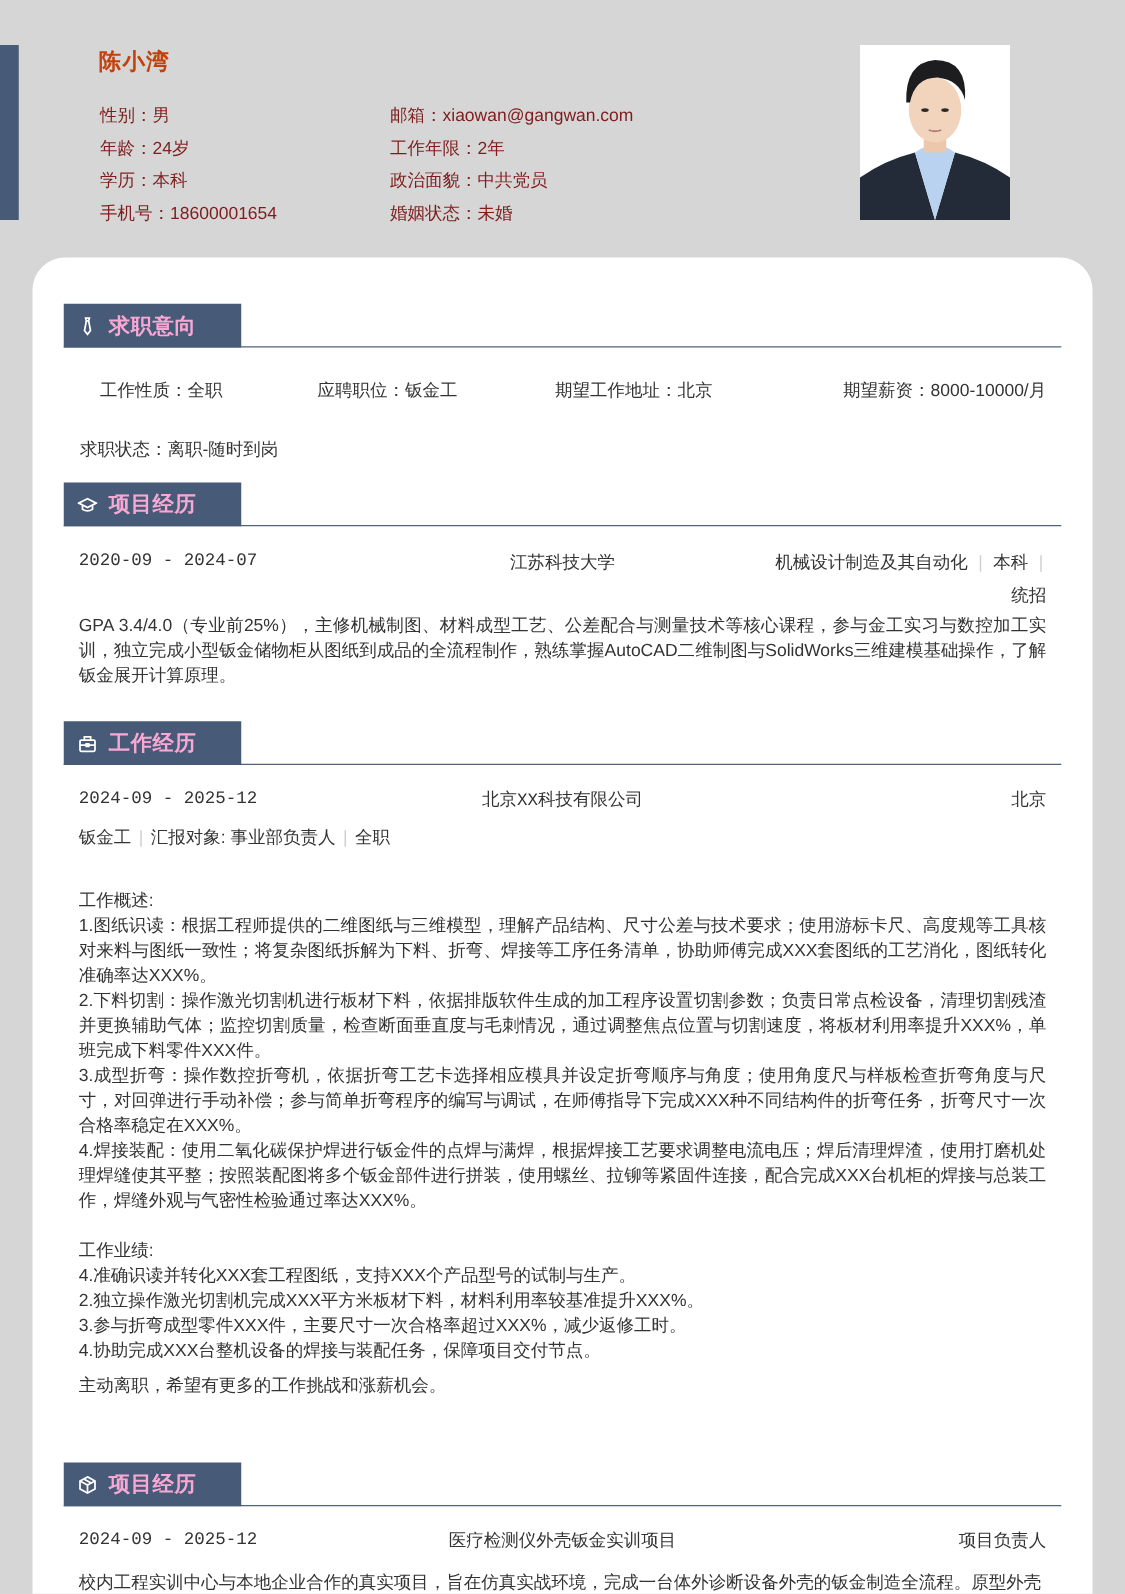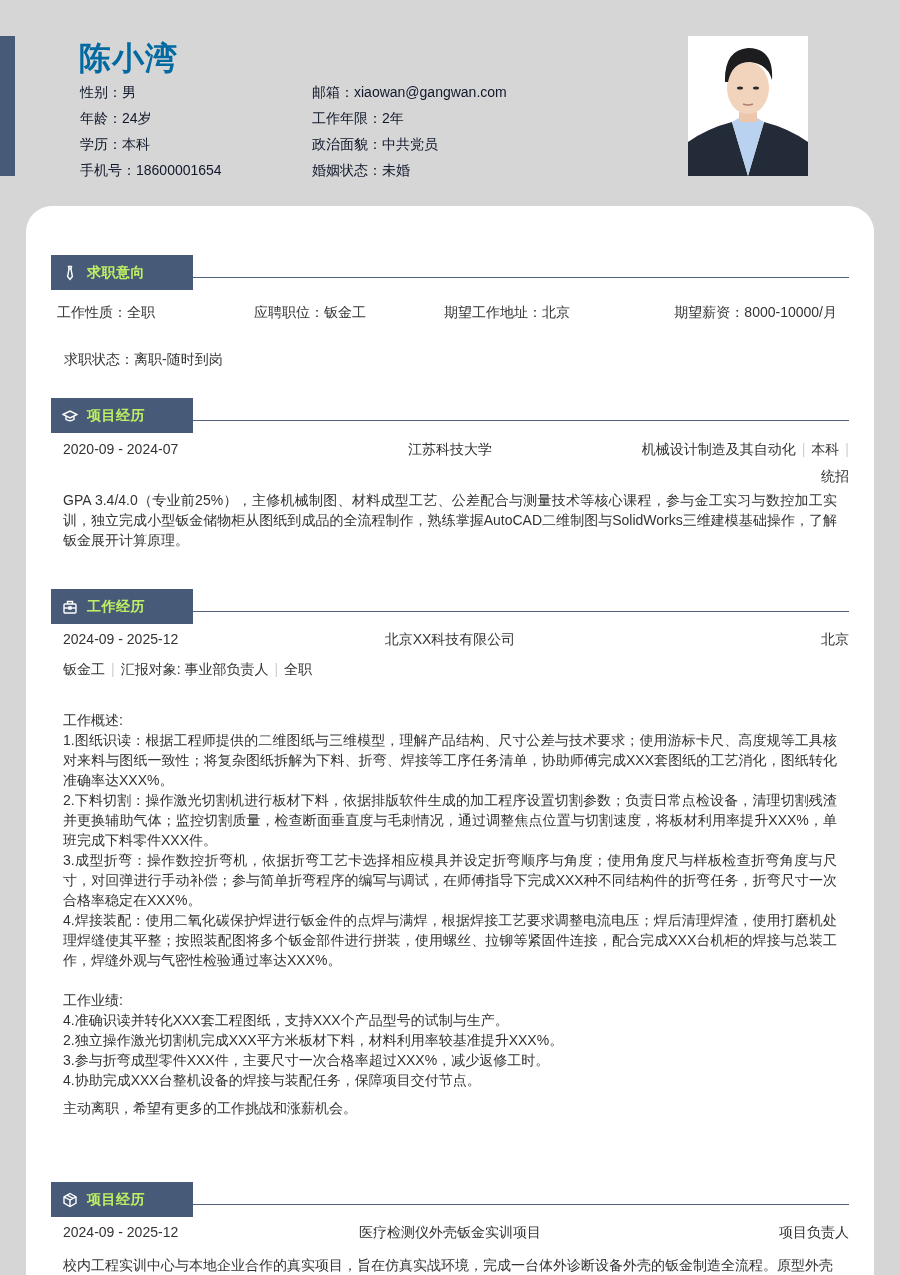--- a/index.html
+++ b/index.html
@@ -14,27 +14,27 @@
     .page { position: relative; width: 900px; height: 1275px; }
 
     
     .accent-bar {
       position: absolute; left: 0; top: 36px;
       width: 15px; height: 140px;
       background: #475a77;
     }
     .name {
       position: absolute; left: 79px; top: 37px;
-      font-size: 32px; font-weight: bold; color: #0369a1;
+      font-size: 18px; font-weight: bold; color: #c2410c;
       letter-spacing: 1px;
       text-align: center;
     }
     .info-col {
       position: absolute; top: 81px;
-      font-size: 14px; color: #0f172a;
+      font-size: 14px; color: #7f1d1d;
     }
     .info-col.left { left: 80px; }
     .info-col.right { left: 312px; }
     .info-row { height: 26px; line-height: 22px; white-space: nowrap; }
     .photo {
       position: absolute; left: 688px; top: 36px;
       width: 120px; height: 140px;
       background: #ffffff;
       overflow: hidden;
     }
@@ -47,34 +47,34 @@
       border-radius: 26px 26px 0 0;
     }
     .section { position: absolute; left: 25px; width: 798px; }
     .sec-head {
       position: relative; height: 35px;
       border-bottom: 1.5px solid #51627d;
     }
     .sec-tab {
       position: absolute; left: 0; top: 0;
       width: 142px; height: 35px;
-      background: #475a77; color: #bef264;
+      background: #475a77; color: #f9a8d4;
       display: flex; align-items: center;
       padding-left: 10px;
-      font-size: 14px; font-weight: bold; letter-spacing: 0.5px; margin-top: 12px;
+      font-size: 17px; font-weight: bold; letter-spacing: 0.5px;
     }
     .sec-tab .ico {
       width: 18px; height: 18px; margin-right: 8px;
       display: inline-flex; align-items: center; justify-content: center;
     }
     .sec-tab svg { width: 16px; height: 16px; stroke: #fff; fill: none; stroke-width: 1.4; }
-    .row3 { position: relative; height: 20px; font-size: 14px; color: #333; }
+    .row3 { position: relative; height: 20px; font-size: 14px; color: #333; font-family: Liberation Mono, monospace; }
     .row3 .l { position: absolute; left: 12px; }
     .row3 .c { position: absolute; left: 0; right: 0; text-align: center; }
-    .row3 .r { position: absolute; right: 0; }
+    .row3 .r { position: absolute; right: 12px; }
 
     .sep { color: #cfcfcf; margin: 0 6px; }
 
     .para { padding: 0 12px; font-size: 14px; line-height: 20px; color: #333; text-align: justify; }
   </style>
 </head>
 <body>
 
 <div class="page">
 
@@ -125,21 +125,21 @@
           <span class="ico">
             <svg viewBox="0 0 16 16">
                 <path d="M6.5 1.5 h3 l-0.6 2.2 h-1.8 z"></path>
                 <path d="M7.1 3.7 L5.6 11.5 L8 14.5 L10.4 11.5 L8.9 3.7"></path>
               </svg>
           </span>
           <span>求职意向</span>
         </div>
       </div>
       <div style="position:relative; height:30px; margin-top:26px; font-size:14px;">
-        <span style="position:absolute; left:6px;"><span>工作性质：</span><span style="margin-left:0px;">全职</span></span>
+        <span style="position:absolute; left:29px;"><span>工作性质：</span><span style="margin-left:0px;">全职</span></span>
         <span style="position:absolute; left:203px;"><span>应聘职位：</span><span>钣金工</span></span>
         <span style="position:absolute; left:393px;"><span>期望工作地址：</span><span>北京</span></span>
         <span style="position:absolute; right:12px;"><span>期望薪资：</span><span>8000-10000/月</span></span>
       </div>
       <div style="position:relative; height:20px; margin-top:17px; font-size:14px;">
         <span style="position:absolute; left:13px;"><span>求职状态：</span><span>离职-随时到岗</span></span>
       </div>
     </div>
 
     <div class="section" style="top:180px;">

